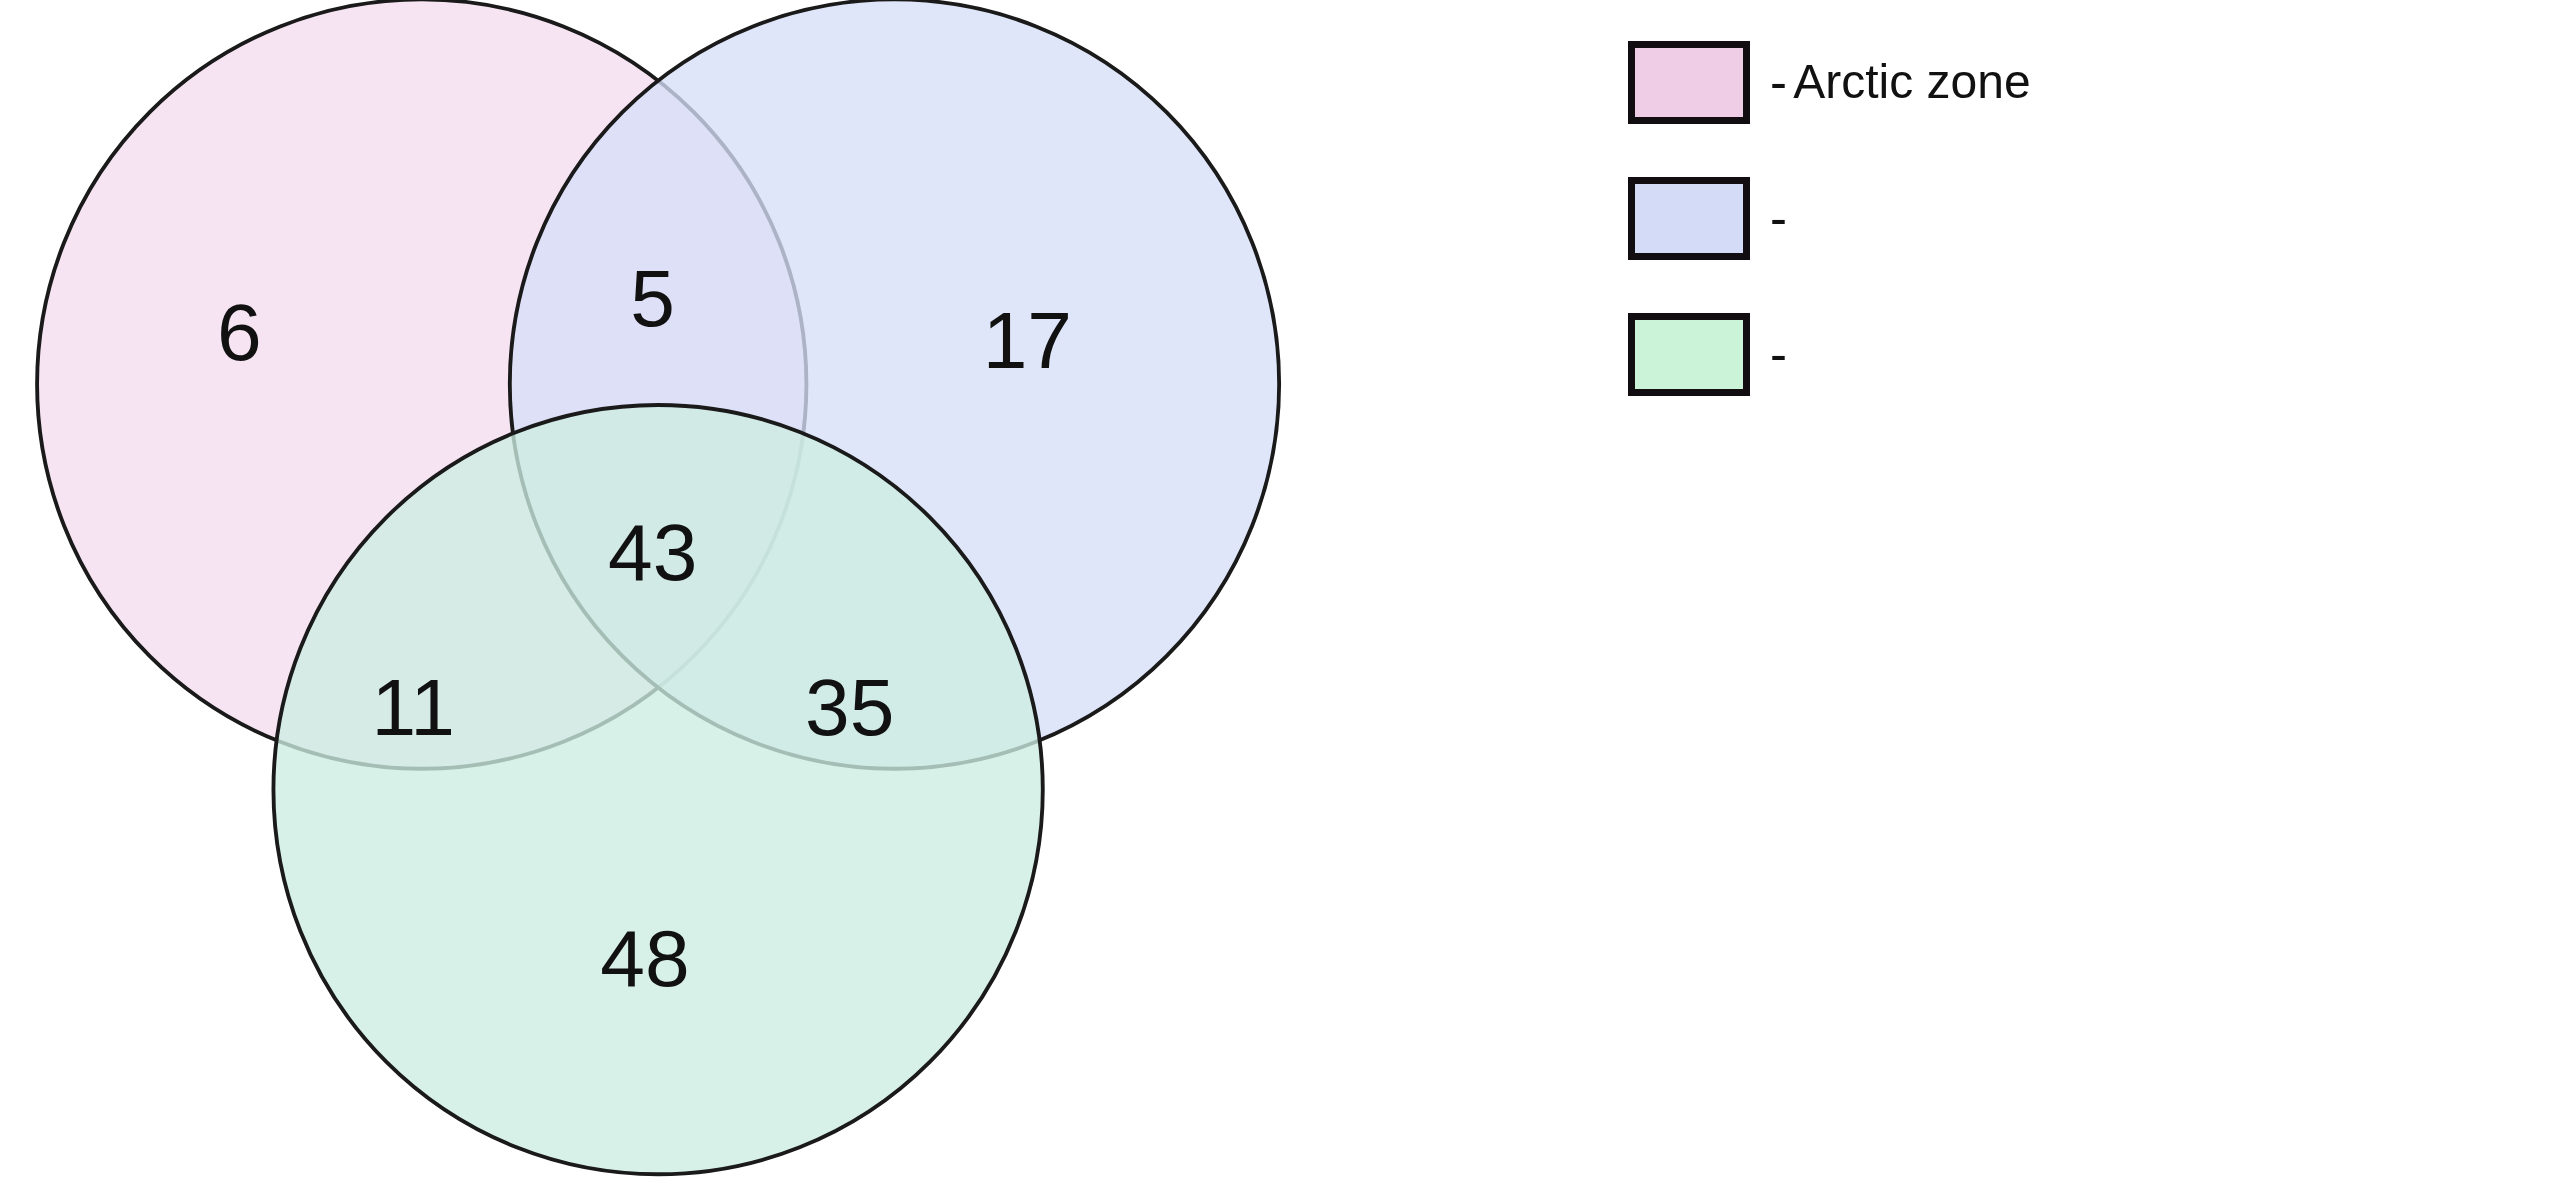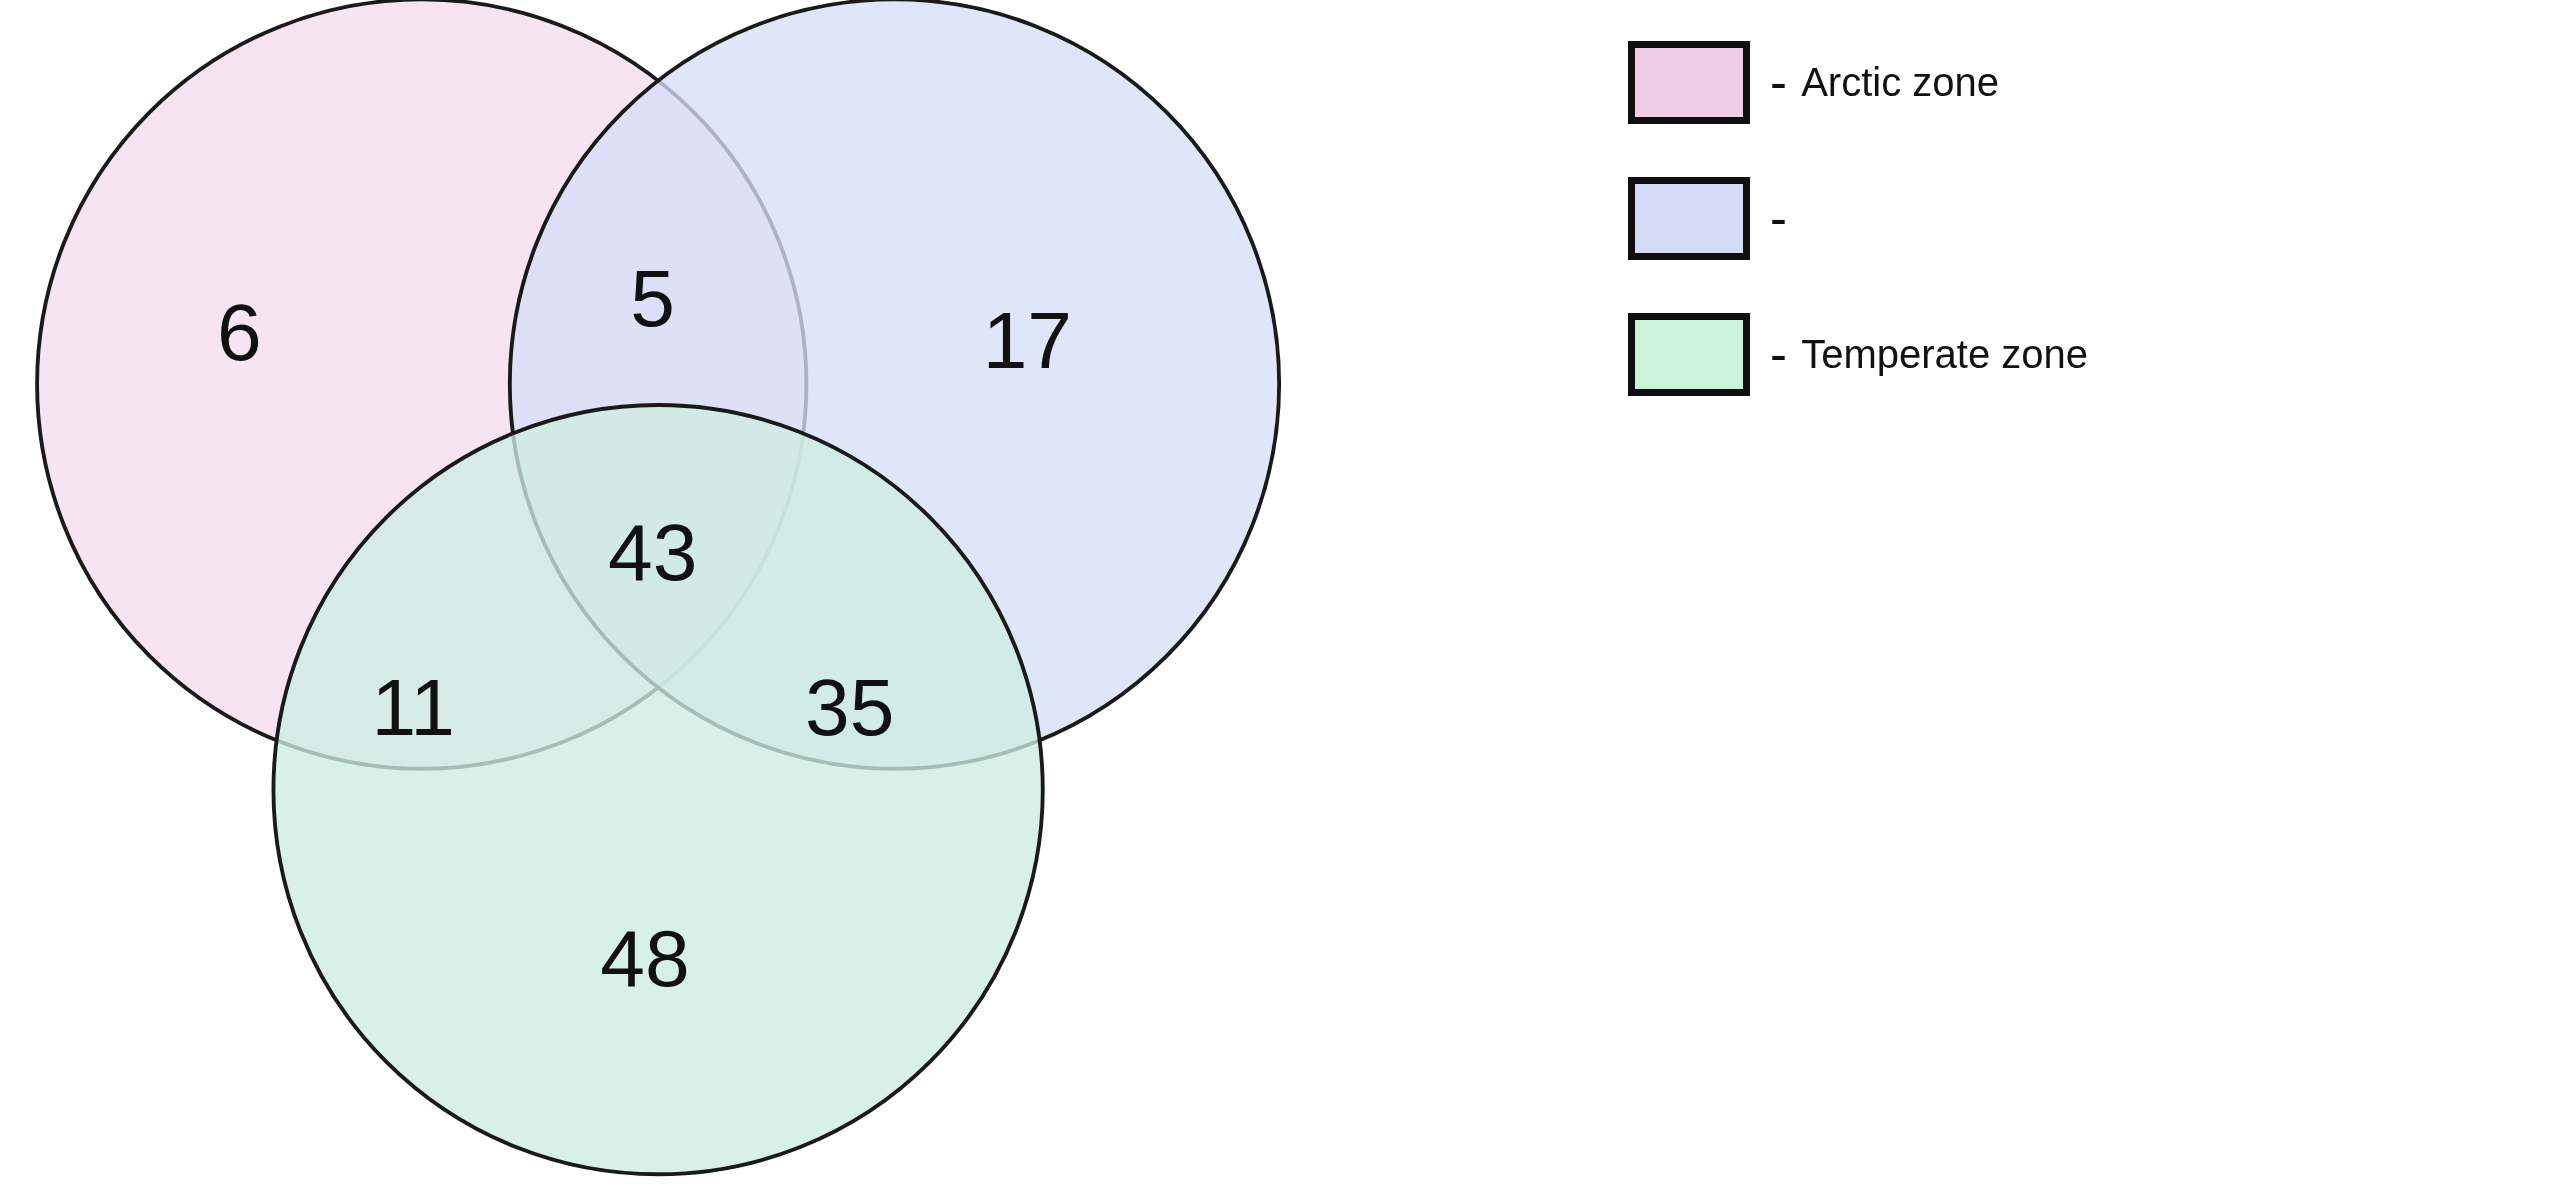--- a/index.html
+++ b/index.html
@@ -57,25 +57,24 @@
   }
   .legend-dash {
     font-size: 51px;
     color: #111111;
     line-height: 1;
     margin-left: 20px;
     margin-right: 6.2px;
     flex: 0 0 auto;
   }
   .legend-label {
-    font-size: 40px;
+    font-size: 48px;
     color: #111111;
     line-height: 1;
     white-space: nowrap;
-    margin-left: 8px;
   }
 </style>
 </head>
 <body>
 
 <div id="venn-diagram">
   <svg id="venn-svg" viewBox="0 0 1850 1553">
 
     <circle cx="546" cy="497" r="498" fill="#F5DCF0" fill-opacity="0.78" stroke="#1a1a1a" stroke-width="5"></circle>
 
@@ -108,17 +107,16 @@
   </div>
 
   <div class="legend-row">
     <div class="legend-swatch" style="background:#D3DBF7;"></div>
     <span class="legend-dash">-</span>
   </div>
 
   <div class="legend-row">
     <div class="legend-swatch" style="background:#CBF3D7;"></div>
     <span class="legend-dash">-</span>
-    <span class="legend-label">Temperate zone</span>
   </div>
 
 </div>
 
 
 </body></html>

